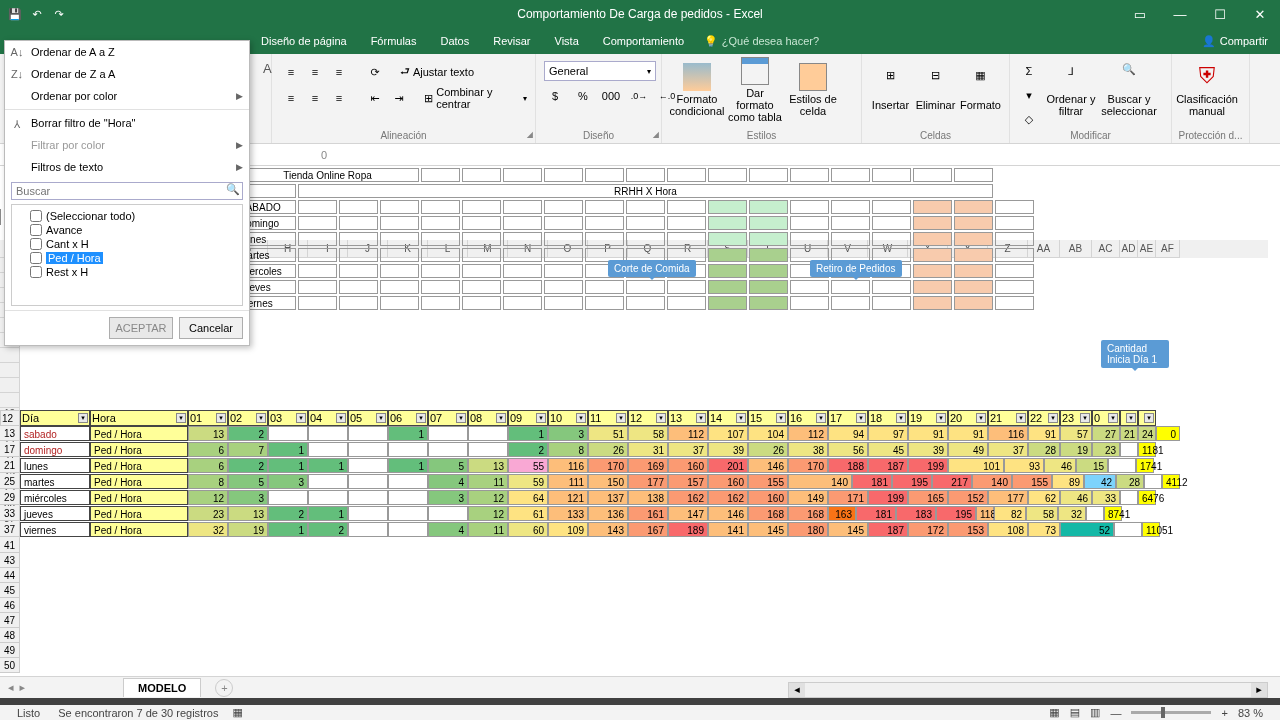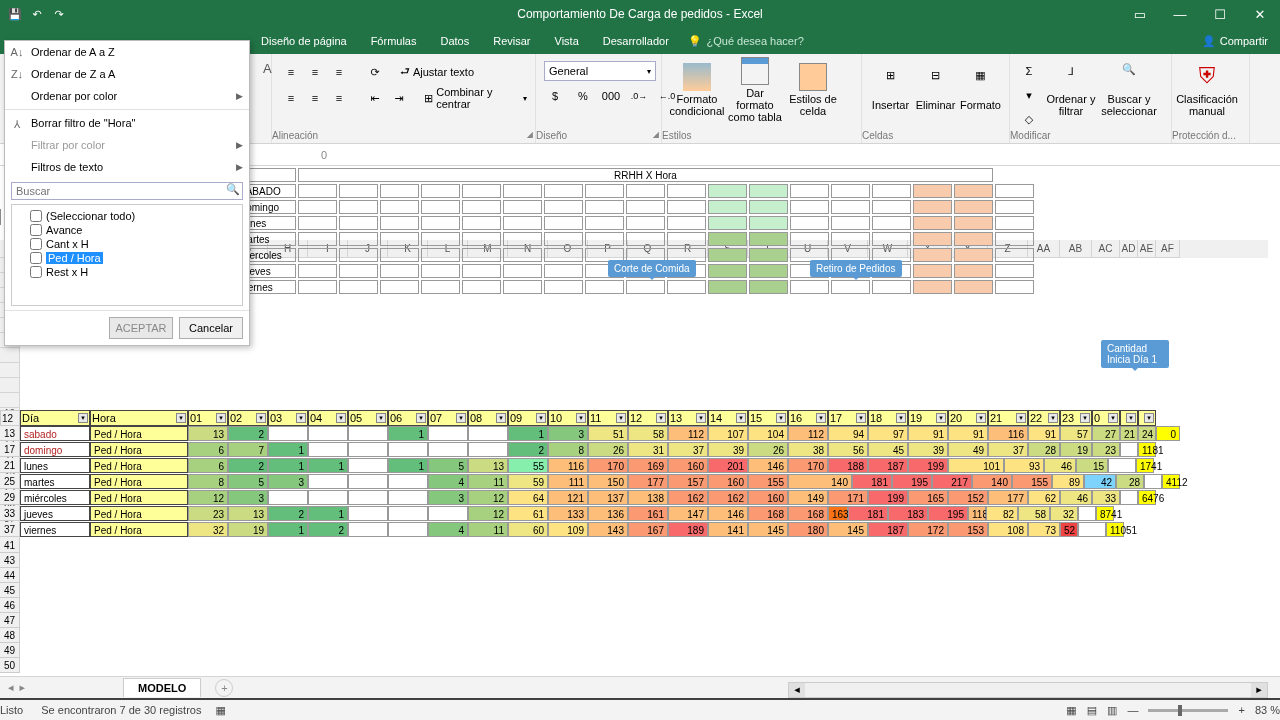--- a/index.html
+++ b/index.html
@@ -9,21 +9,21 @@
 .qat-btn{width:18px;height:18px;display:flex;align-items:center;justify-content:center;color:#fff;}
 .titlebar .title{position:absolute;left:50%;transform:translateX(-50%);font-size:12px;}
 .winctrl{margin-left:auto;display:flex;}
 .winctrl div{width:40px;height:28px;display:flex;align-items:center;justify-content:center;font-size:13px;}
 .ribbon-tabs{background:#217346;height:26px;display:flex;padding-left:255px;color:#fff;font-size:12px;align-items:center;}
 .ribbon-tabs .tab{padding:4px 12px;cursor:pointer;}
 .ribbon-tabs .tell{margin-left:8px;display:flex;align-items:center;gap:4px;color:#c8e6d3;}
 .ribbon-tabs .share{margin-left:auto;padding:4px 12px;display:flex;align-items:center;gap:4px;}
 .ribbon{background:#f3f3f3;height:90px;border-bottom:1px solid #d4d4d4;display:flex;padding-left:255px;}
 .rgroup{border-right:1px solid #e1e1e1;padding:3px 8px;display:flex;flex-direction:column;justify-content:space-between;position:relative;}
-.rgroup-label{text-align:left;color:#777;font-size:10px;position:absolute;bottom:2px;left:0;right:0;}
+.rgroup-label{text-align:center;color:#777;font-size:10px;position:absolute;bottom:2px;left:0;right:0;}
 .rgroup-body{display:flex;gap:4px;height:68px;align-items:flex-start;}
 .btn-lg{display:flex;flex-direction:column;align-items:center;justify-content:center;width:54px;height:66px;text-align:center;font-size:10px;gap:2px;}
 .btn-lg .ico{width:28px;height:28px;}
 .sm-row{display:flex;gap:2px;}
 .sm-btn{width:22px;height:22px;border:1px solid transparent;display:flex;align-items:center;justify-content:center;}
 .formula-bar{height:22px;border-bottom:1px solid #d4d4d4;display:flex;align-items:center;background:#fff;}
 .namebox{width:60px;border-right:1px solid #d4d4d4;padding:0 4px;margin-left:255px;}
 .fx-area{padding:0 6px;color:#888;}
 .grid-area{position:absolute;top:166px;left:0;right:12px;bottom:44px;background:#fff;}
 .col-headers{display:flex;height:18px;background:#f0f0f0;position:absolute;top:74px;left:0;right:0;}
@@ -50,21 +50,21 @@
 .fm-search .sic{width:18px;text-align:center;color:#888;}
 .fm-tree{margin:0 6px 4px;border:1px solid #ccc;height:102px;padding:4px;overflow:auto;}
 .fm-check{display:flex;align-items:center;gap:4px;font-size:11px;padding:1px 0 1px 14px;}
 .fm-check input{width:12px;height:12px;}
 .fm-check.sel span{background:#1e90ff;color:#fff;padding:0 2px;}
 .fm-buttons{display:flex;justify-content:flex-end;gap:6px;padding:6px;border-top:1px solid #e1e1e1;}
 .fm-btn{min-width:64px;height:22px;border:1px solid #adadad;background:#f0f0f0;font-size:11px;}
 .fm-btn.pri{background:#e8e8e8;color:#888;}
 .sheet-tabs{position:absolute;bottom:22px;left:0;right:0;height:22px;background:#f3f3f3;border-top:1px solid #d4d4d4;display:flex;align-items:center;}
 .sheet-tab{padding:3px 14px;background:#fff;border:1px solid #ccc;border-bottom:none;font-weight:bold;font-size:11px;margin-left:90px;}
-.statusbar{position:absolute;bottom:0;left:0;right:0;height:22px;background:#f3f3f3;border-top:2px solid #404040;display:flex;align-items:center;padding:0 0;font-size:11px;color:#444;}
+.statusbar{position:absolute;bottom:0;left:0;right:0;height:22px;background:#f3f3f3;border-top:7px solid #404040;display:flex;align-items:center;padding:0 17px;font-size:11px;color:#444;}
 .statusbar .right{margin-left:auto;display:flex;align-items:center;gap:10px;}
 .zoom-slider{width:80px;height:3px;background:#aaa;position:relative;}
 .ext-check{position:absolute;left:-20px;top:168px;width:16px;height:16px;border:1px solid #888;background:#fff;color:#217346;text-align:center;line-height:14px;font-size:11px;}
 .dlg-arrow{font-size:8px;color:#888;position:absolute;right:2px;bottom:4px;}
 .hscroll{position:absolute;bottom:22px;right:12px;width:480px;height:16px;background:#f0f0f0;border:1px solid #ccc;display:flex;}
 .hscroll .arr{width:16px;text-align:center;background:#e0e0e0;}
 </style>
 </head>
 <body>
 
@@ -82,21 +82,21 @@
     <div>✕</div>
   </div>
 </div>
 
 <div class="ribbon-tabs">
   <div class="tab" style="margin-left:-6px">Diseño de página</div>
   <div class="tab">Fórmulas</div>
   <div class="tab">Datos</div>
   <div class="tab">Revisar</div>
   <div class="tab">Vista</div>
-  <div class="tab">Desarrollador</div>
+  <div class="tab">Comportamiento</div>
   <div class="tell">💡 <span>¿Qué desea hacer?</span></div>
   <div class="share">👤 <span>Compartir</span></div>
 </div>
 
 <div class="ribbon">
   <div class="rgroup" style="width:16px">
     <span style="font-size:13px;color:#555;margin-top:4px">A</span>
   </div>
   <div class="rgroup" style="width:264px">
     <div class="rgroup-body" style="flex-direction:column;gap:3px;padding-top:4px">
@@ -279,20 +279,37 @@
       <div class="row-h">46</div>
       <div class="row-h">47</div>
       <div class="row-h">48</div>
       <div class="row-h">49</div>
       <div class="row-h">50</div>
     </div>
 
   <table class="upper-table" id="uppertbl">
       <tbody>
         <tr>
+          <td colspan="4" style="width:160px;text-align:center;border:1px solid #999">Tienda Online Ropa</td>
+          <td style="width:39px"></td>
+          <td style="width:39px"></td>
+          <td style="width:39px"></td>
+          <td style="width:39px"></td>
+          <td style="width:39px"></td>
+          <td style="width:39px"></td>
+          <td style="width:39px"></td>
+          <td style="width:39px"></td>
+          <td style="width:39px"></td>
+          <td style="width:39px"></td>
+          <td style="width:39px"></td>
+          <td style="width:39px"></td>
+          <td style="width:39px"></td>
+          <td style="width:39px"></td>
+        </tr>
+        <tr>
           <td></td>
           <td colspan="17" style="text-align:center;background:#fff">RRHH X Hora</td>
         </tr>
         <tr>
           <td style="width:60px">SABADO</td>
           <td style="width:39px;"></td>
           <td style="width:39px;"></td>
           <td style="width:39px;"></td>
           <td style="width:39px;"></td>
           <td style="width:39px;"></td>
@@ -628,21 +645,21 @@
         <div class="dcell l" style="width:70px;border:1px solid #444;color:#000">lunes</div>
         <div class="dcell l" style="width:98px;border:1px solid #444;background:#ffff99">Ped / Hora</div>
         <div class="dcell" style="width:40px;background:#a8d17f;border:1px solid #999">6</div>
         <div class="dcell" style="width:40px;background:#63be7b;border:1px solid #999">2</div>
         <div class="dcell" style="width:40px;background:#63be7b;border:1px solid #999">1</div>
         <div class="dcell" style="width:40px;background:#63be7b;border:1px solid #999">1</div>
         <div class="dcell" style="width:40px;background:#fff;border:1px solid #999"></div>
         <div class="dcell" style="width:40px;background:#63be7b;border:1px solid #999">1</div>
         <div class="dcell" style="width:40px;background:#85c77d;border:1px solid #999">5</div>
         <div class="dcell" style="width:40px;background:#cbdb81;border:1px solid #999">13</div>
-        <div class="dcell" style="width:40px;background:#86efac;border:1px solid #999">55</div>
+        <div class="dcell" style="width:40px;background:#f9a8d4;border:1px solid #999">55</div>
         <div class="dcell" style="width:40px;background:#fdbe7a;border:1px solid #999">116</div>
         <div class="dcell" style="width:40px;background:#fb9a72;border:1px solid #999">170</div>
         <div class="dcell" style="width:40px;background:#fb9a72;border:1px solid #999">169</div>
         <div class="dcell" style="width:40px;background:#fb9a72;border:1px solid #999">160</div>
         <div class="dcell" style="width:40px;background:#f8696b;border:1px solid #999">201</div>
         <div class="dcell" style="width:40px;background:#fdbe7a;border:1px solid #999">146</div>
         <div class="dcell" style="width:40px;background:#fb9a72;border:1px solid #999">170</div>
         <div class="dcell" style="width:40px;background:#f8696b;border:1px solid #999">188</div>
         <div class="dcell" style="width:40px;background:#f8696b;border:1px solid #999">187</div>
         <div class="dcell" style="width:40px;background:#f8696b;border:1px solid #999">199</div>
@@ -728,21 +745,21 @@
         <div class="dcell" style="width:40px;background:#fff;border:1px solid #999"></div>
         <div class="dcell" style="width:40px;background:#a8d17f;border:1px solid #999">12</div>
         <div class="dcell" style="width:40px;background:#fee382;border:1px solid #999">61</div>
         <div class="dcell" style="width:40px;background:#fdbe7a;border:1px solid #999">133</div>
         <div class="dcell" style="width:40px;background:#fdbe7a;border:1px solid #999">136</div>
         <div class="dcell" style="width:40px;background:#fb9a72;border:1px solid #999">161</div>
         <div class="dcell" style="width:40px;background:#fdbe7a;border:1px solid #999">147</div>
         <div class="dcell" style="width:40px;background:#fdbe7a;border:1px solid #999">146</div>
         <div class="dcell" style="width:40px;background:#fb9a72;border:1px solid #999">168</div>
         <div class="dcell" style="width:40px;background:#fb9a72;border:1px solid #999">168</div>
-        <div class="dcell" style="width:20px;background:#f97316;border:1px solid #999">163</div>
+        <div class="dcell" style="width:28px;background:#f97316;border:1px solid #999">163</div>
         <div class="dcell" style="width:40px;background:#f8696b;border:1px solid #999">181</div>
         <div class="dcell" style="width:40px;background:#f8696b;border:1px solid #999">183</div>
         <div class="dcell" style="width:40px;background:#f8696b;border:1px solid #999">195</div>
         <div class="dcell" style="width:18px;background:#fdbe7a;border:1px solid #999">118</div>
         <div class="dcell" style="width:32px;background:#fee382;border:1px solid #999">82</div>
         <div class="dcell" style="width:32px;background:#eee683;border:1px solid #999">58</div>
         <div class="dcell" style="width:28px;background:#eee683;border:1px solid #999">32</div>
         <div class="dcell" style="width:18px;background:#fff;border:1px solid #999"></div>
         <div class="dcell" style="width:18px;background:#ffff00;border:1px solid #999">8741</div>
       </div>
@@ -765,21 +782,21 @@
         <div class="dcell" style="width:40px;background:#f8696b;border:1px solid #999">189</div>
         <div class="dcell" style="width:40px;background:#fdbe7a;border:1px solid #999">141</div>
         <div class="dcell" style="width:40px;background:#fdbe7a;border:1px solid #999">145</div>
         <div class="dcell" style="width:40px;background:#fb9a72;border:1px solid #999">180</div>
         <div class="dcell" style="width:40px;background:#fdbe7a;border:1px solid #999">145</div>
         <div class="dcell" style="width:40px;background:#f8696b;border:1px solid #999">187</div>
         <div class="dcell" style="width:40px;background:#fb9a72;border:1px solid #999">172</div>
         <div class="dcell" style="width:40px;background:#fb9a72;border:1px solid #999">153</div>
         <div class="dcell" style="width:40px;background:#fee382;border:1px solid #999">108</div>
         <div class="dcell" style="width:32px;background:#fee382;border:1px solid #999">73</div>
-        <div class="dcell" style="width:18px;background:#ef4444;border:1px solid #999">52</div>
+        <div class="dcell" style="width:54px;background:#14b8a6;border:1px solid #999">52</div>
         <div class="dcell" style="width:28px;background:#fff;border:1px solid #999"></div>
         <div class="dcell" style="width:18px;background:#ffff00;border:1px solid #999">11051</div>
       </div>
       <div class="data-row" style="top:372px">
         <div class="dcell" style="width:20px;background:#f0f0f0;text-align:center">41</div>
       </div>
       <div class="data-row" style="top:387px">
         <div class="dcell" style="width:20px;background:#f0f0f0;text-align:center">43</div>
       </div>
       <div class="data-row" style="top:402px">

